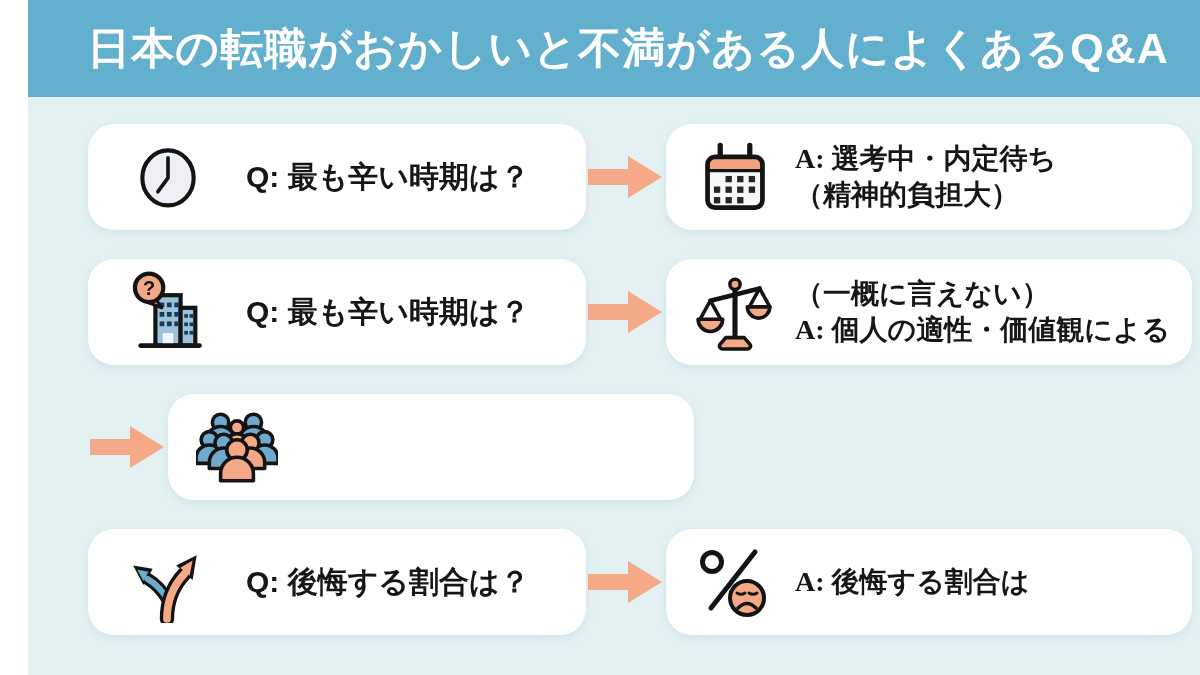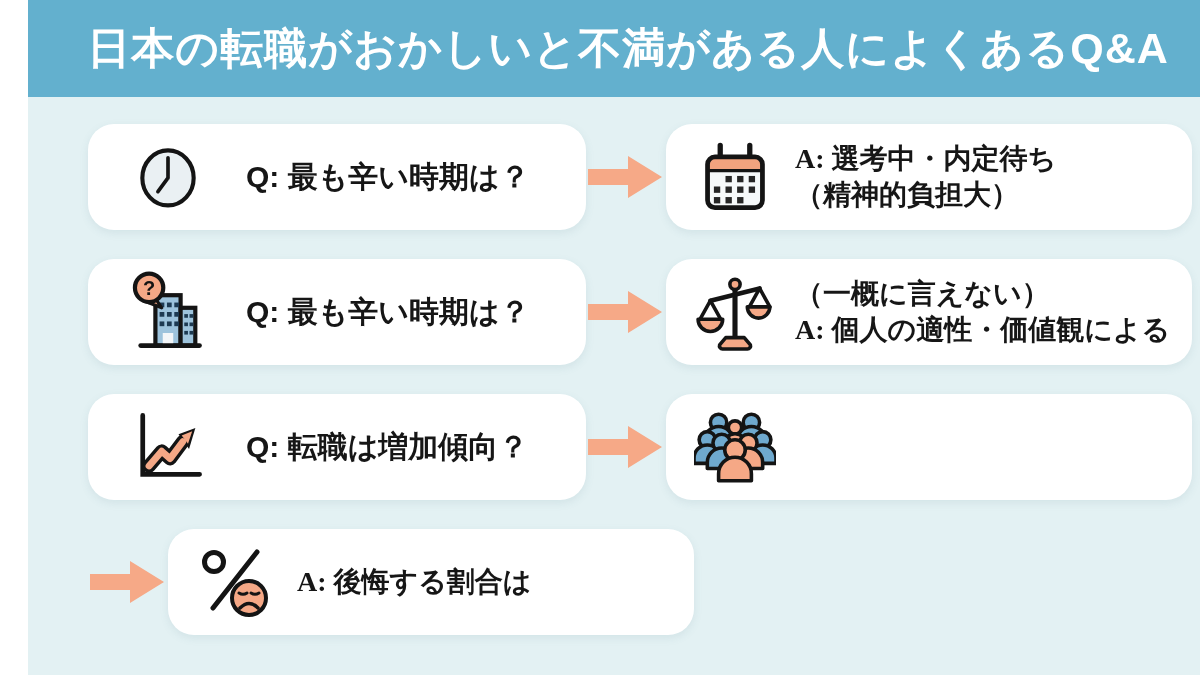--- a/index.html
+++ b/index.html
@@ -132,32 +132,20 @@
           </svg>
         </span>
         <span class="a-text">
           <div>（一概に言えない）</div>
           <div>A: 個人の適性・価値観による</div>
         </span>
       </div>
     </section>
 
     <section class="row">
-      <div class="card q-card">
-        <span class="iconbox">
-          <svg width="80" height="80" viewBox="0 0 76 76">
-            <path d="M14 8 V64 H68" stroke="#141414" stroke-width="4.5" fill="none" stroke-linecap="round"></path>
-            <path d="M20 56 L32 42 L40 49 L52 33" stroke="#141414" stroke-width="13" fill="none" stroke-linecap="round" stroke-linejoin="round"></path>
-            <polygon points="64,20 48,26 58,40" fill="#141414"></polygon>
-            <path d="M20 56 L32 42 L40 49 L52 33" stroke="var(--accent-orange2)" stroke-width="6.5" fill="none" stroke-linecap="round" stroke-linejoin="round"></path>
-            <polygon points="61,23 51,27 57,35" fill="var(--accent-orange2)"></polygon>
-          </svg>
-        </span>
-        <span class="q-text">Q: 転職は増加傾向？</span>
-      </div>
       <span class="arrow">
         <svg width="76" height="46" viewBox="0 0 76 46">
           <polygon points="0,15 40,15 40,2 74,23 40,44 40,31 0,31" fill="var(--arrow)"></polygon>
         </svg>
       </span>
       <div class="card a-card">
         <span class="iconbox">
           <svg width="82" height="76" viewBox="0 0 80 74">
             <g stroke="#141414" stroke-width="3.5" stroke-linejoin="round">
               <circle cx="24" cy="13" r="8" fill="var(--accent-blue)"></circle>
@@ -176,20 +164,35 @@
               <path d="M39 58 v-6 a14 14 0 0 1 28 0 v6 z" fill="var(--accent-orange2)"></path>
               <circle cx="40" cy="40" r="10" fill="var(--accent-orange2)"></circle>
               <path d="M24 70 v-7 a16 16 0 0 1 32 0 v7 z" fill="var(--accent-orange2)"></path>
             </g>
           </svg>
         </span>
       </div>
     </section>
 
     <section class="row">
+      <div class="card q-card">
+        <span class="iconbox">
+          <svg width="78" height="82" viewBox="0 0 76 80">
+            <path d="M38 58 Q30 44 18 37" stroke="#141414" stroke-width="12" fill="none" stroke-linecap="round"></path>
+            <polygon points="4,24 23,27 14,43" fill="#141414"></polygon>
+            <path d="M38 58 Q30 44 18 37" stroke="var(--accent-blue)" stroke-width="6" fill="none" stroke-linecap="round"></path>
+            <polygon points="8,28 19,30 14,39" fill="var(--accent-blue)"></polygon>
+            <path d="M37 76 Q37 50 54 32" stroke="#141414" stroke-width="14" fill="none" stroke-linecap="round"></path>
+            <polygon points="46,24 66,14 62,38" fill="#141414"></polygon>
+            <path d="M37 76 Q37 50 54 32" stroke="var(--accent-orange2)" stroke-width="7.5" fill="none" stroke-linecap="round"></path>
+            <polygon points="50,26 62,19 59,34" fill="var(--accent-orange2)"></polygon>
+          </svg>
+        </span>
+        <span class="q-text">Q: 後悔する割合は？</span>
+      </div>
       <span class="arrow">
         <svg width="76" height="46" viewBox="0 0 76 46">
           <polygon points="0,15 40,15 40,2 74,23 40,44 40,31 0,31" fill="var(--arrow)"></polygon>
         </svg>
       </span>
       <div class="card a-card">
         <span class="iconbox">
           <svg width="80" height="80" viewBox="0 0 80 80">
             <path d="M16 66 L60 10" stroke="#141414" stroke-width="5" stroke-linecap="round"></path>
             <circle cx="17" cy="20" r="9.5" fill="none" stroke="#141414" stroke-width="5"></circle>

